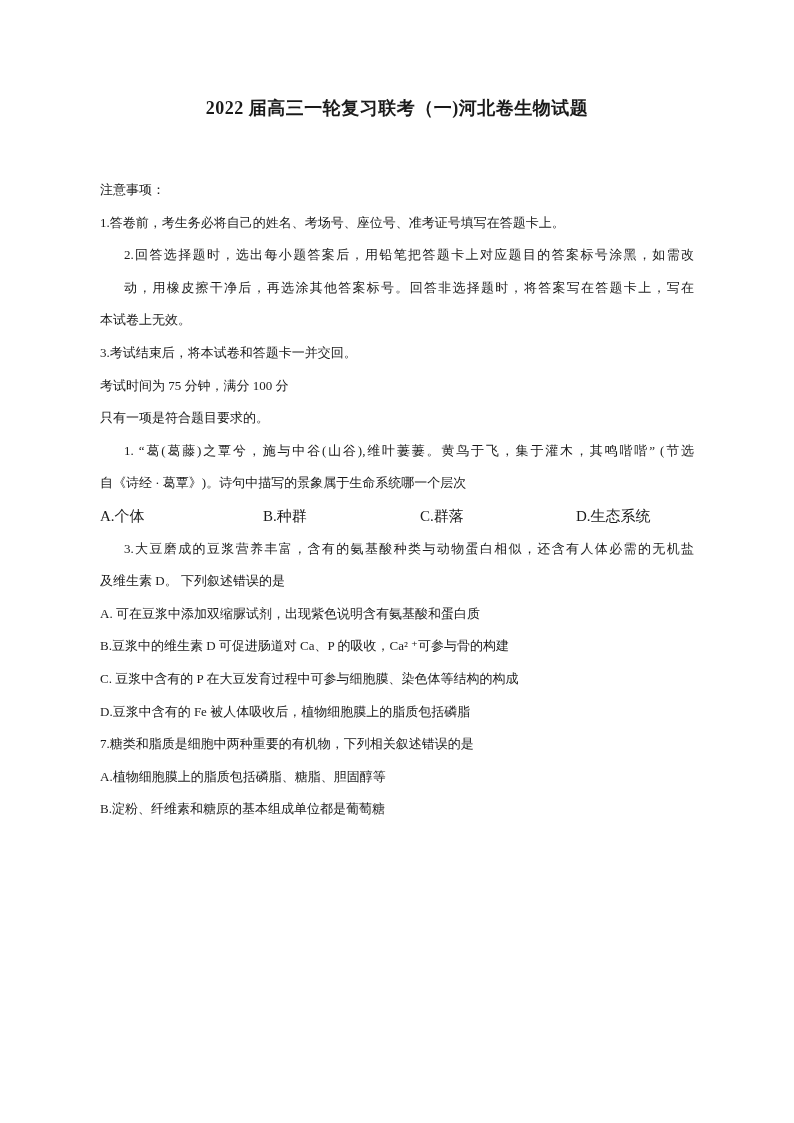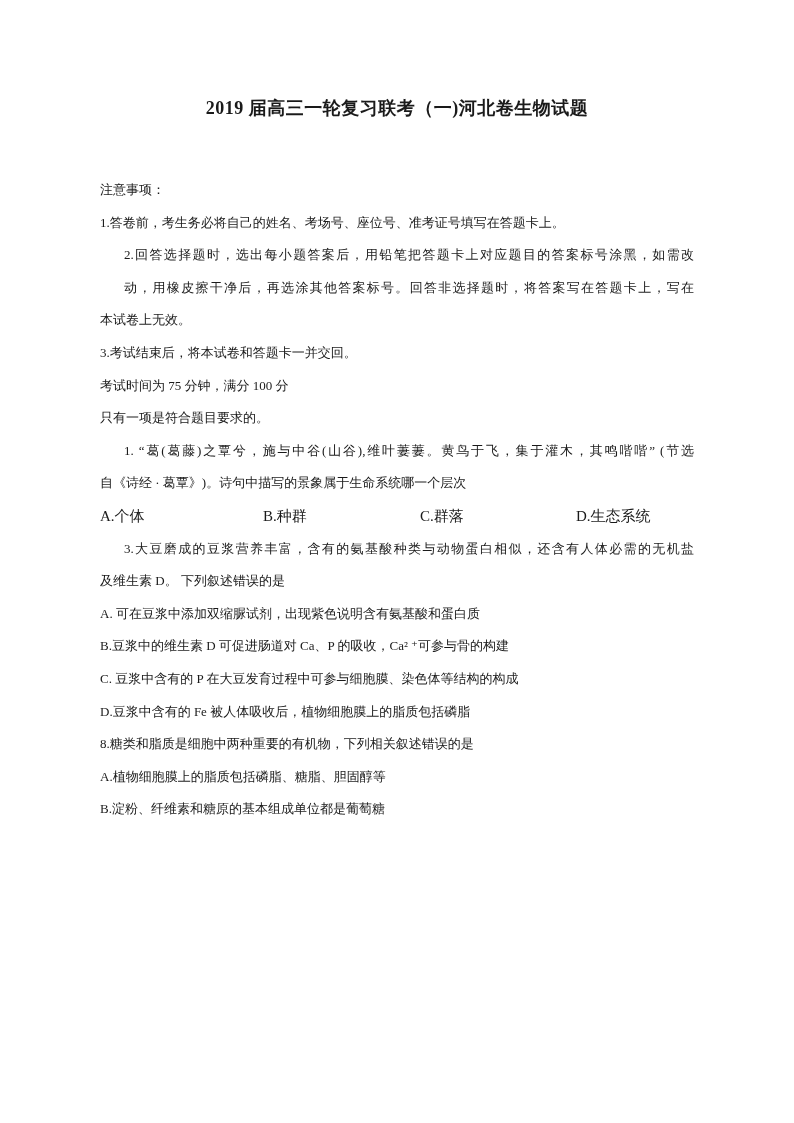--- a/index.html
+++ b/index.html
@@ -42,21 +42,21 @@
     grid-template-columns: 163px 157px 156px auto;
     font-size: 15px;
     line-height: 32.6px;
   }
 </style>
 </head>
 <body>
 
 <div class="page">
 
-  <h1 class="title">2019 届高三一轮复习联考（一)河北卷生物试题</h1>
+  <h1 class="title">2022 届高三一轮复习联考（一)河北卷生物试题</h1>
 
   <div class="line">注意事项：</div>
   <div class="line">1.答卷前，考生务必将自己的姓名、考场号、座位号、准考证号填写在答题卡上。</div>
   <div class="line j">2.回答选择题时，选出每小题答案后，用铅笔把答题卡上对应题目的答案标号涂黑，如需改</div>
   <div class="line j">动，用橡皮擦干净后，再选涂其他答案标号。回答非选择题时，将答案写在答题卡上，写在</div>
   <div class="line">本试卷上无效。</div>
   <div class="line">3.考试结束后，将本试卷和答题卡一并交回。</div>
 
   <div class="line center">考试时间为 75 分钟，满分 100 分</div>
 
@@ -77,18 +77,18 @@
   <div class="question">
     <div class="line j">3.大豆磨成的豆浆营养丰富，含有的氨基酸种类与动物蛋白相似，还含有人体必需的无机盐</div>
     <div class="line">及维生素 D。 下列叙述错误的是</div>
     <div class="line">A. 可在豆浆中添加双缩脲试剂，出现紫色说明含有氨基酸和蛋白质</div>
     <div class="line">B.豆浆中的维生素 D 可促进肠道对 Ca、P 的吸收，Ca² ⁺可参与骨的构建</div>
     <div class="line">C. 豆浆中含有的 P 在大豆发育过程中可参与细胞膜、染色体等结构的构成</div>
     <div class="line">D.豆浆中含有的 Fe 被人体吸收后，植物细胞膜上的脂质包括磷脂</div>
   </div>
 
   <div class="question">
-    <div class="line">8.糖类和脂质是细胞中两种重要的有机物，下列相关叙述错误的是</div>
+    <div class="line">7.糖类和脂质是细胞中两种重要的有机物，下列相关叙述错误的是</div>
     <div class="line">A.植物细胞膜上的脂质包括磷脂、糖脂、胆固醇等</div>
     <div class="line">B.淀粉、纤维素和糖原的基本组成单位都是葡萄糖</div>
   </div>
 
 </div>
 
 </body></html>

